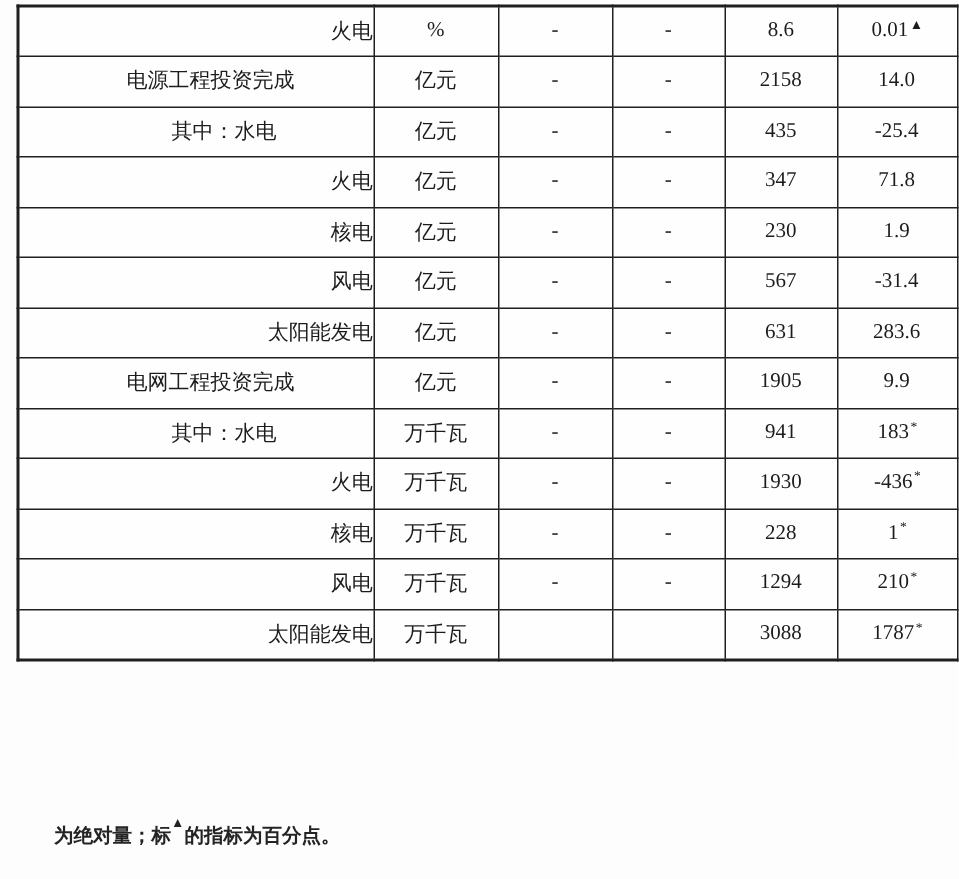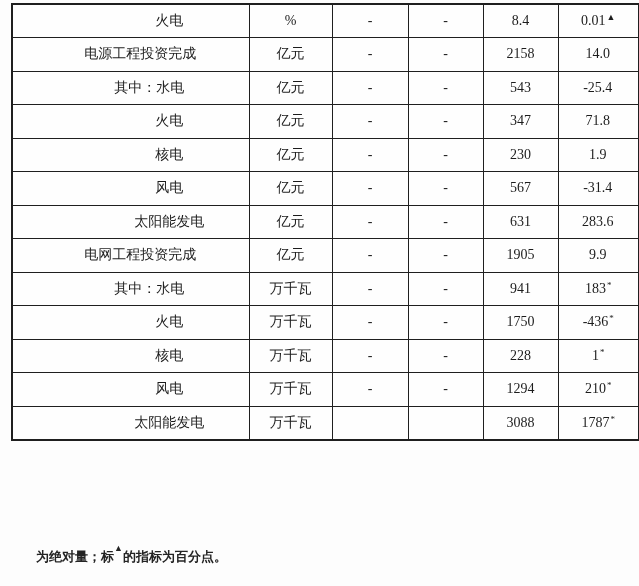--- a/index.html
+++ b/index.html
@@ -27,21 +27,21 @@
     color: #1c1c1c;
     text-align: center;
     vertical-align: middle;
     padding: 0;
     overflow: hidden;
     white-space: nowrap;
   }
   td.c-label { text-align: left; }
   td.c-label.indent-0 { padding-left: 19px; }
   td.c-label.indent-1 { padding-left: 37px; margin-left: 25px; }
-  td.c-label.indent-2 { padding-left: 77px; }
+  td.c-label.indent-2 { padding-left: 77px; text-align: right; }
   td.c-yoy .yoy-sup, sup.note-sup {
     font-size: 9px;
     position: relative;
     top: -5px;
     letter-spacing: 0;
   }
   td.c-yoy .yoy-sup { margin-left: 1px; }
 
   .notes {
     position: absolute;
@@ -68,37 +68,37 @@
       <col style="width:75px">
       <col style="width:75px">
       <col style="width:81px">
     </colgroup>
     <tbody>
         <tr>
       <td class="c-label indent-2"><span class="label-text">火电</span></td>
       <td class="c-unit">%</td>
       <td class="c-dash">-</td>
       <td class="c-dash">-</td>
-      <td class="c-val">8.4</td>
+      <td class="c-val">8.6</td>
       <td class="c-yoy"><span class="yoy-main">0.01</span><span class="yoy-sup">▲</span></td>
     </tr>
         <tr>
       <td class="c-label indent-0"><span class="label-text">电源工程投资完成</span></td>
       <td class="c-unit">亿元</td>
       <td class="c-dash">-</td>
       <td class="c-dash">-</td>
       <td class="c-val">2158</td>
       <td class="c-yoy"><span class="yoy-main">14.0</span><span class="yoy-sup"></span></td>
     </tr>
         <tr>
       <td class="c-label indent-1"><span class="label-text">其中：水电</span></td>
       <td class="c-unit">亿元</td>
       <td class="c-dash">-</td>
       <td class="c-dash">-</td>
-      <td class="c-val">543</td>
+      <td class="c-val">435</td>
       <td class="c-yoy"><span class="yoy-main">-25.4</span><span class="yoy-sup"></span></td>
     </tr>
         <tr>
       <td class="c-label indent-2"><span class="label-text">火电</span></td>
       <td class="c-unit">亿元</td>
       <td class="c-dash">-</td>
       <td class="c-dash">-</td>
       <td class="c-val">347</td>
       <td class="c-yoy"><span class="yoy-main">71.8</span><span class="yoy-sup"></span></td>
     </tr>
@@ -140,21 +140,21 @@
       <td class="c-dash">-</td>
       <td class="c-dash">-</td>
       <td class="c-val">941</td>
       <td class="c-yoy"><span class="yoy-main">183</span><span class="yoy-sup">*</span></td>
     </tr>
         <tr>
       <td class="c-label indent-2"><span class="label-text">火电</span></td>
       <td class="c-unit">万千瓦</td>
       <td class="c-dash">-</td>
       <td class="c-dash">-</td>
-      <td class="c-val">1750</td>
+      <td class="c-val">1930</td>
       <td class="c-yoy"><span class="yoy-main">-436</span><span class="yoy-sup">*</span></td>
     </tr>
         <tr>
       <td class="c-label indent-2"><span class="label-text">核电</span></td>
       <td class="c-unit">万千瓦</td>
       <td class="c-dash">-</td>
       <td class="c-dash">-</td>
       <td class="c-val">228</td>
       <td class="c-yoy"><span class="yoy-main">1</span><span class="yoy-sup">*</span></td>
     </tr>

